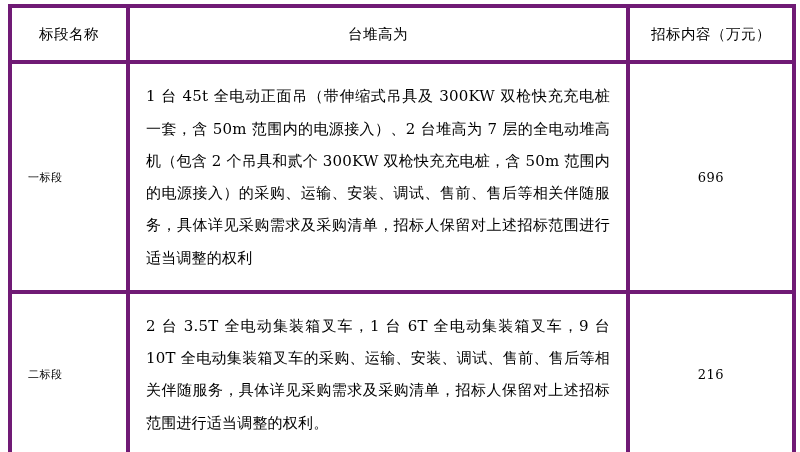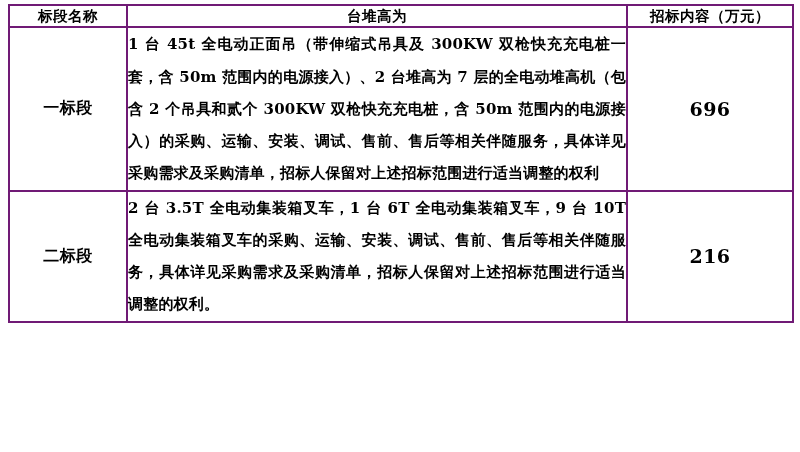--- a/index.html
+++ b/index.html
@@ -26,49 +26,48 @@
     width: 784px;
     table-layout: fixed;
     border: 1px solid #000;
   }
   table.bid-table col.c1 { width: 118px; }
   table.bid-table col.c2 { width: 500px; }
   table.bid-table col.c3 { width: 166px; }
 
   table.bid-table th,
   table.bid-table td {
-    border: 2px solid #701a75;
-    padding: 0;
+    border: 4px solid #701a75;
+    padding: 16px;
     vertical-align: middle;
-    font-weight: bold;
+    font-weight: normal;
   }
   .hdr-cell {
     text-align: center;
     font-size: 14.5px;
     line-height: 1.4;
     padding: 8px 4px;
     letter-spacing: 0.5px;
   }
   .lot-name {
-    text-align: center;
-    font-size: 16px;
+    font-size: 11px;
     letter-spacing: 0.5px;
   }
   .content-cell {
     text-align: left;
     font-size: 15px;
     line-height: 2.15;
     padding: 10px 12px 10px 12px;
     letter-spacing: 0.2px;
     text-align: justify;
     text-justify: inter-ideograph;
   }
   .scale-cell {
     text-align: center;
-    font-size: 19px;
+    font-size: 13px;
     letter-spacing: 0.5px;
   }
 </style>
 </head>
 <body>
 
 <div class="page">
   <table class="bid-table">
     <colgroup>
       <col class="c1">

